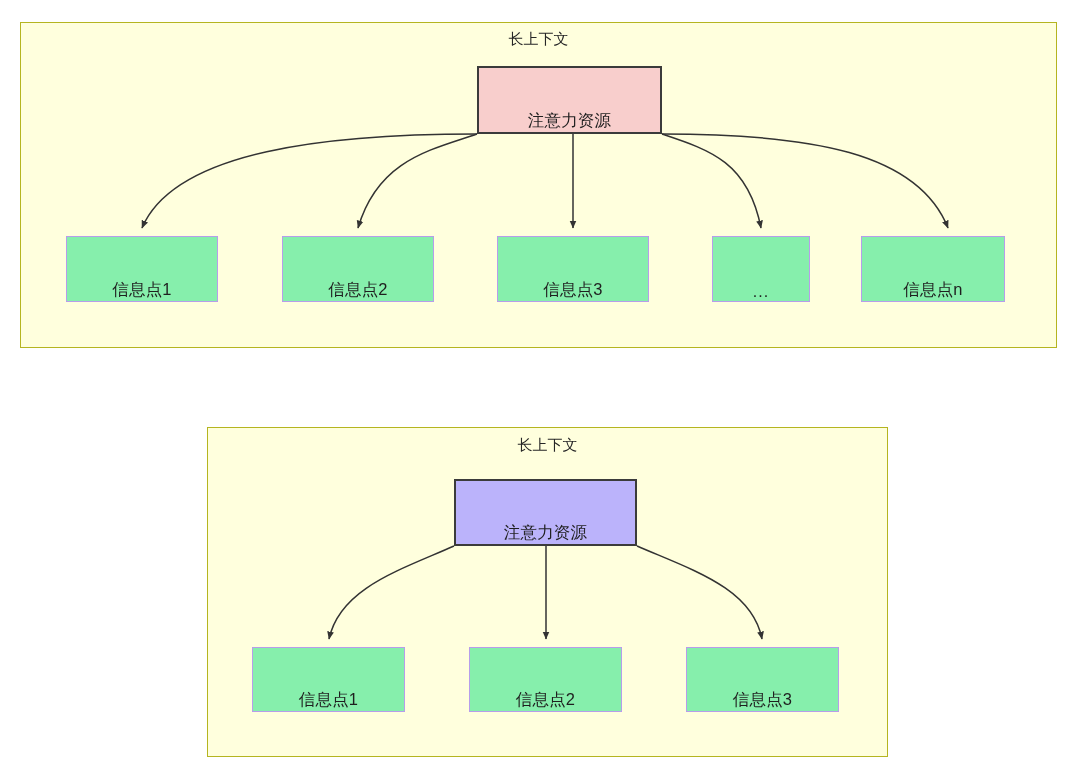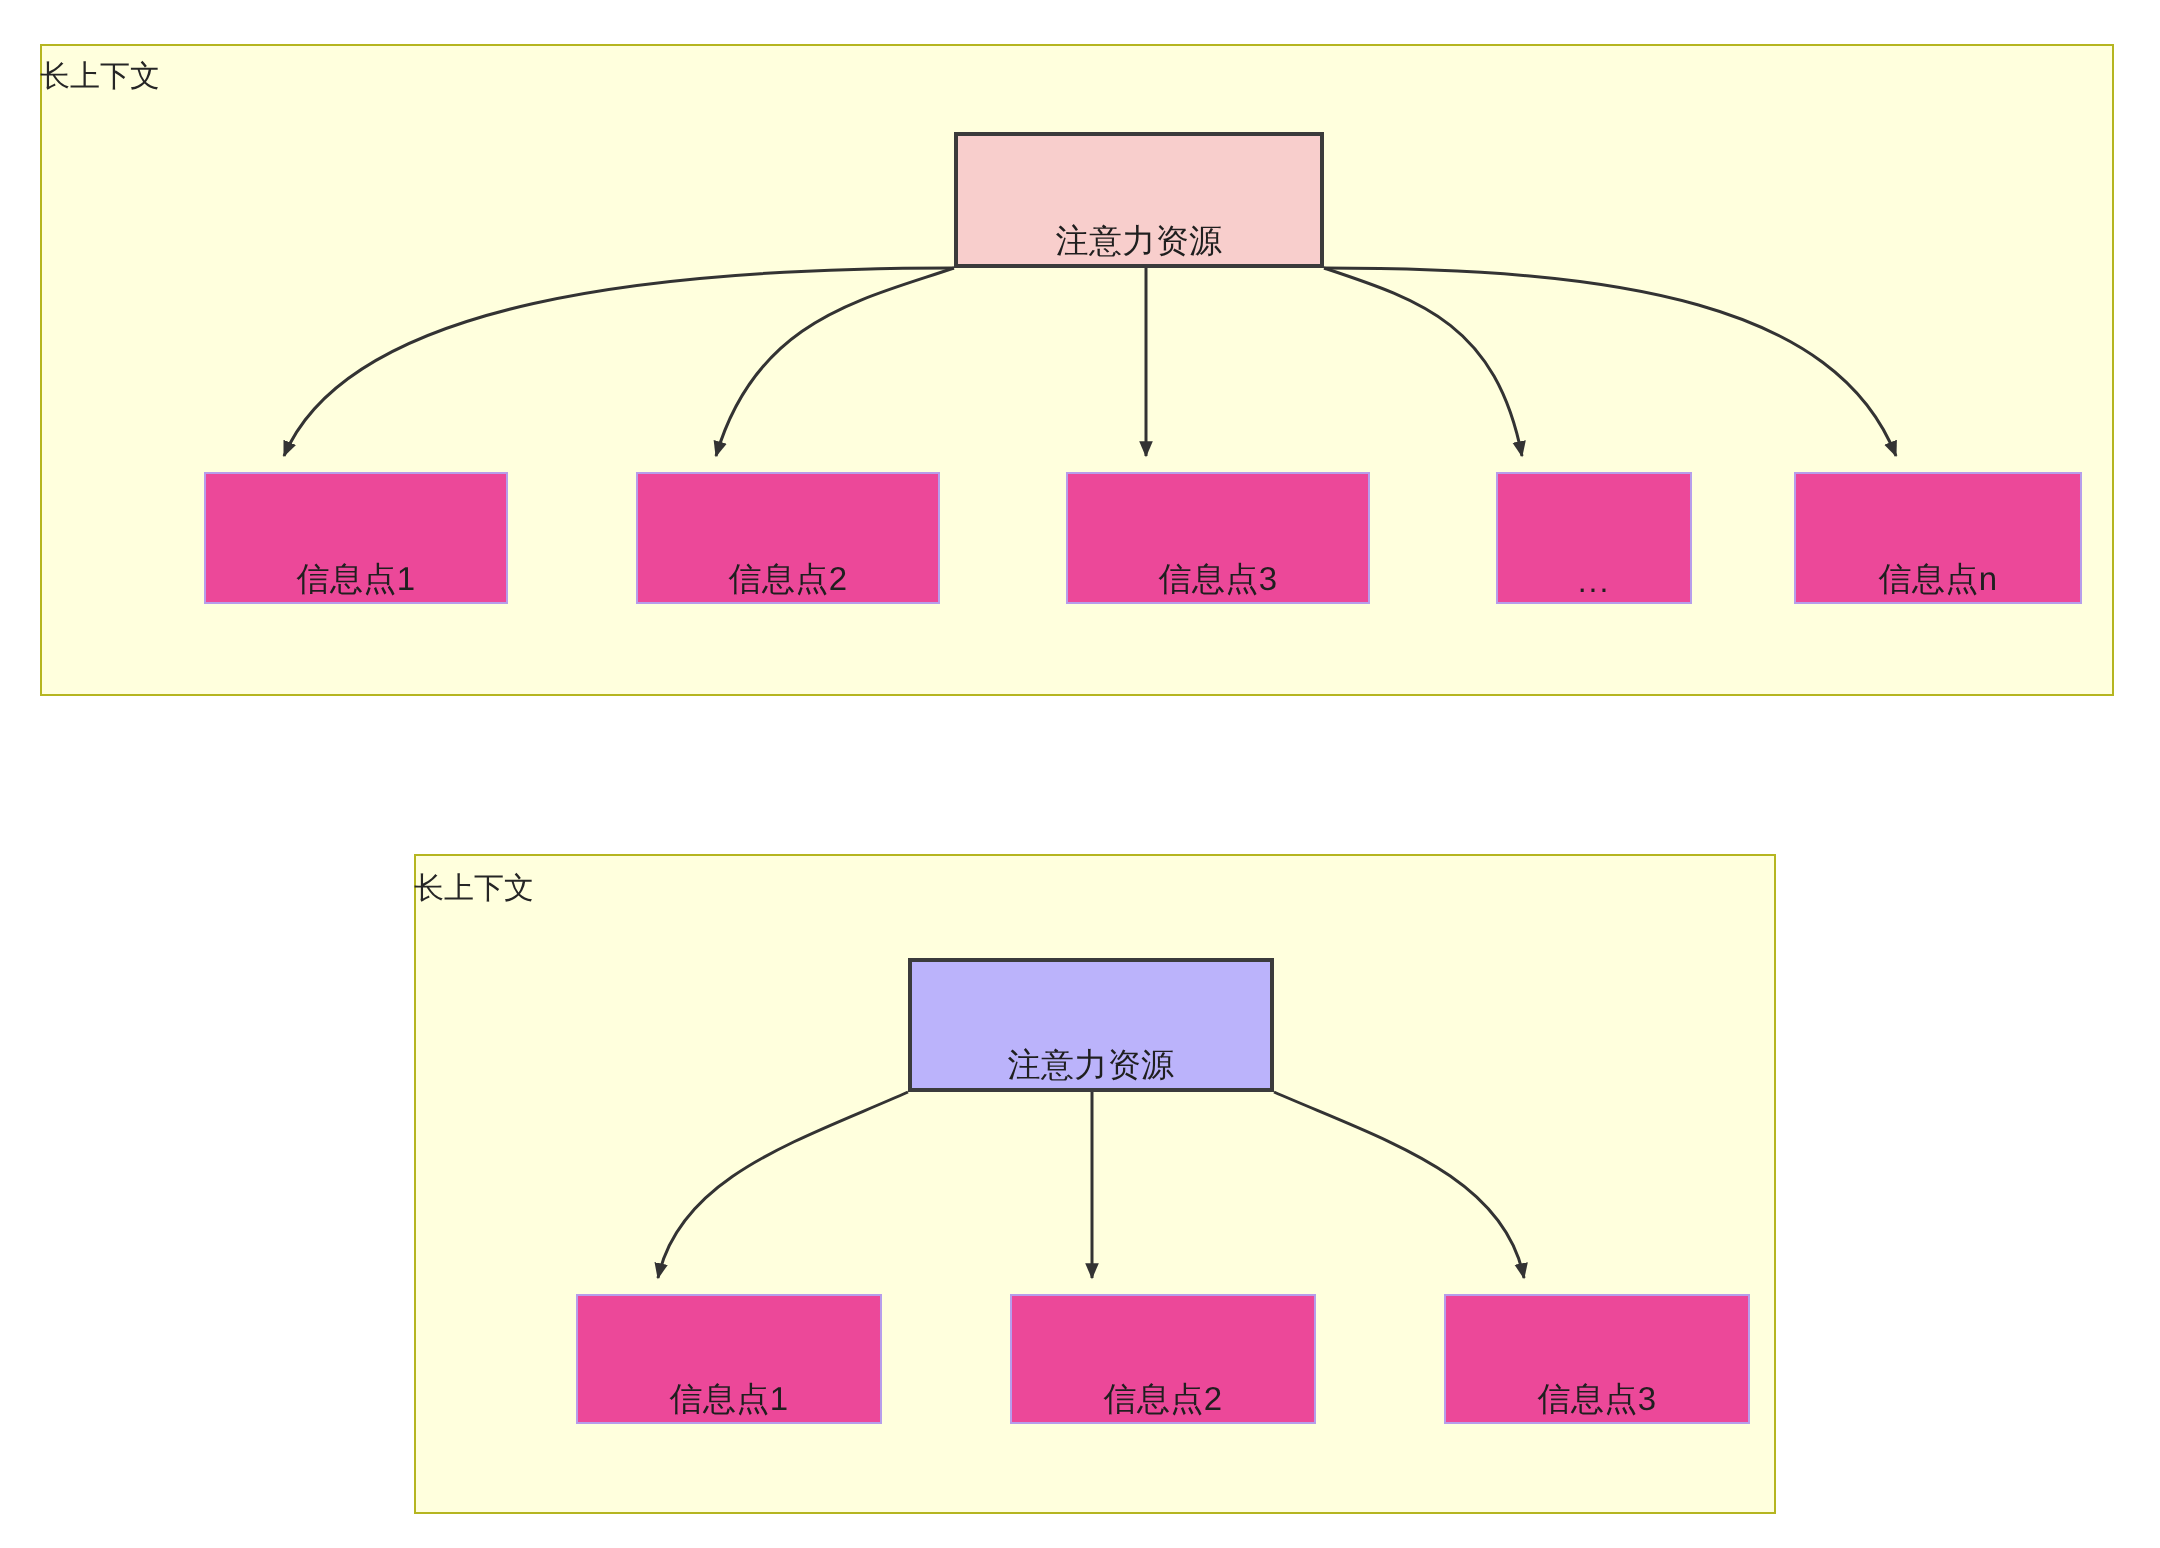--- a/index.html
+++ b/index.html
@@ -29,40 +29,40 @@
   }
   .group-box {
     position: absolute;
     background: #ffffdd;
     border: 1.6px solid #b5b520;
     box-sizing: border-box;
   }
   .group-title {
     position: absolute;
     width: 100%;
+    text-align: center;
     font-size: 15px;
     color: #262626;
     line-height: 1;
     white-space: nowrap;
   }
   .node {
     position: absolute;
     box-sizing: border-box;
     display: flex;
     align-items: flex-end;
     justify-content: center;
     font-size: 16.5px;
     color: #1f1f1f;
     letter-spacing: 0.2px;
     white-space: nowrap;
   }
   .node.info {
-    background: #ec4899;
+    background: #86efac;
     border: 1.7px solid #b79deb;
-    margin-left: 36px;
   }
   .node.attn-long {
     background: #f8cecc;
     border: 2.2px solid #3b3b3b;
   }
   .node.attn-short {
     background: #bbb3fb;
     border: 2.2px solid #3b3b3b;
   }
   .node.ellipsis {

